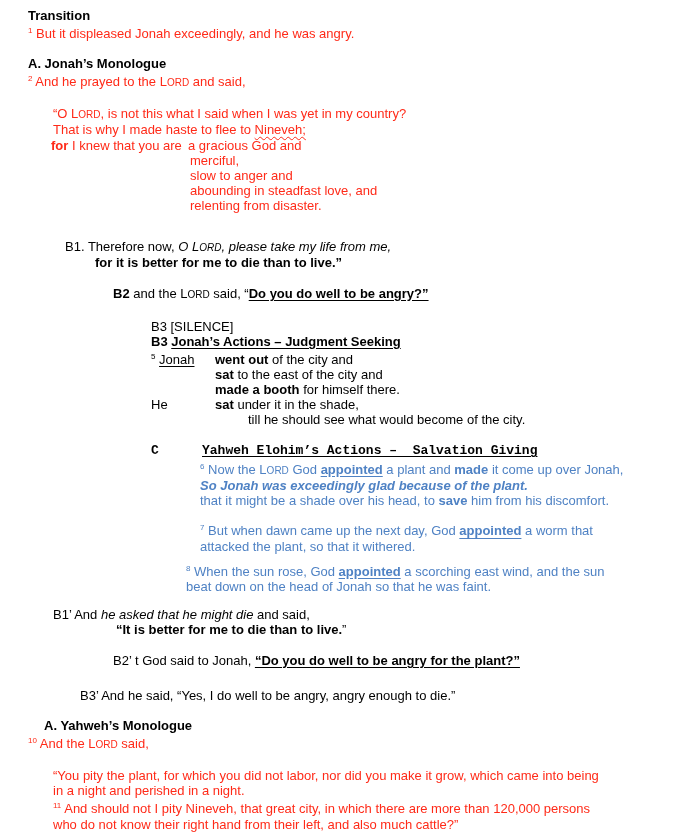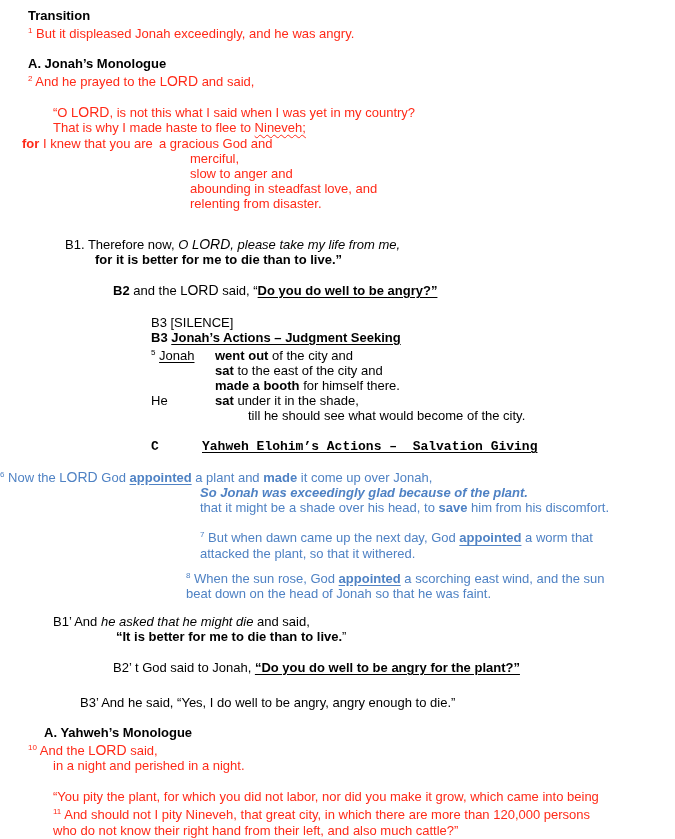--- a/index.html
+++ b/index.html
@@ -9,61 +9,61 @@
     font-size:13px;line-height:15px;color:#000;
   }
   #doc{padding-top:8px;}
   .line{white-space:pre;}
   .c-red{color:var(--red,#ff2a18);}
   .c-blue{color:var(--blue,#4f82c4);}
   .run{white-space:pre;}
   .b{font-weight:bold;}
   .i{font-style:italic;}
   .u{text-decoration:underline;text-underline-offset:2px;}
-  .sc{font-size:14px;}
+  .sc{font-size:10px;}
   .sup{font-size:8px;vertical-align:super;}
   .wavy{text-decoration-line:underline;text-decoration-style:wavy;text-decoration-thickness:1px;text-underline-offset:2px;}
   .col{display:inline-block;vertical-align:baseline;}
 </style>
 </head>
 <body style="background: rgb(255, 255, 255);">
 
 <div id="doc">
     <div class="line" style="padding-left: 28px;"><span class="run b">Transition</span></div>
     <div class="line c-red" style="padding-left: 28px;"><span class="run sup">1</span><span class="run"> But it displeased Jonah exceedingly, and he was angry.</span></div>
     <div class="line" style="padding-left: 28px; margin-top: 15px;"><span class="run b">A. Jonah’s Monologue</span></div>
     <div class="line c-red" style="padding-left: 28px;"><span class="run sup">2</span><span class="run"> And he prayed to the L</span><span class="run sc">ORD</span><span class="run"> and said,</span></div>
     <div class="line c-red" style="padding-left: 53px; margin-top: 15px;"><span class="run">“O L</span><span class="run sc">ORD</span><span class="run">, is not this what I said when I was yet in my country?</span></div>
     <div class="line c-red" style="padding-left: 53px;"><span class="run">That is why I made haste to flee to </span><span class="run wavy">Nineveh;</span></div>
-    <div class="line c-red" style="padding-left: 22px; margin-top: 1px;"><span class="col" style="width: 137px;"><span class="run b">for</span><span class="run"> I knew that you are</span></span><span class="run">a gracious God and</span></div>
+    <div class="line c-red" style="padding-left: 51px; margin-top: 1px;"><span class="col" style="width: 137px;"><span class="run b">for</span><span class="run"> I knew that you are</span></span><span class="run">a gracious God and</span></div>
     <div class="line c-red" style="padding-left: 190px;"><span class="run">merciful,</span></div>
     <div class="line c-red" style="padding-left: 190px;"><span class="run">slow to anger and</span></div>
     <div class="line c-red" style="padding-left: 190px;"><span class="run">abounding in steadfast love, and</span></div>
     <div class="line c-red" style="padding-left: 190px;"><span class="run">relenting from disaster.</span></div>
     <div class="line" style="padding-left: 65px; margin-top: 26px;"><span class="run">B1. Therefore now, </span><span class="run i">O L</span><span class="run i sc">ORD</span><span class="run i">, please take my life from me,</span></div>
     <div class="line" style="padding-left: 95px;"><span class="run b">for it is better for me to die than to live.”</span></div>
     <div class="line" style="padding-left: 113px; margin-top: 16px;"><span class="run b">B2</span><span class="run"> and the L</span><span class="run sc">ORD</span><span class="run"> said, “</span><span class="run b u">Do you do well to be angry?”</span></div>
     <div class="line" style="padding-left: 151px; margin-top: 17px;"><span class="run">B3 [SILENCE]</span></div>
     <div class="line" style="padding-left: 151px; "><span class="run b">B3 </span><span class="run b u">Jonah’s Actions – Judgment Seeking</span></div>
     <div class="line" style="padding-left: 151px;"><span class="col" style="width: 64px;"><span class="run sup">5</span><span class="run"> </span><span class="run u">Jonah</span></span><span class="run b">went out</span><span class="run"> of the city and</span></div>
     <div class="line" style="padding-left: 215px;"><span class="run b">sat</span><span class="run"> to the east of the city and</span></div>
     <div class="line" style="padding-left: 215px;"><span class="run b">made a booth</span><span class="run"> for himself there.</span></div>
     <div class="line" style="padding-left: 151px;"><span class="col" style="width: 64px;"><span class="run">He</span></span><span class="run b">sat</span><span class="run"> under it in the shade,</span></div>
     <div class="line" style="padding-left: 248px;"><span class="run">till he should see what would become of the city.</span></div>
     <div class="line" style="padding-left: 151px; margin-top: 16px; font-family: Liberation Mono, monospace;"><span class="col" style="width: 51px;"><span class="run b">C</span></span><span class="run b u">Yahweh Elohim’s Actions –  Salvation Giving</span></div>
-    <div class="line c-blue" style="margin-top: 13px;"><span class="run sup">6</span><span class="run"> Now the L</span><span class="run sc">ORD</span><span class="run"> God </span><span class="run b u">appointed</span><span class="run"> a plant and </span><span class="run b">made</span><span class="run"> it come up over Jonah,</span></div>
+    <div class="line c-blue" style="padding-left: 200px; margin-top: 1px;"><span class="run sup">6</span><span class="run"> Now the L</span><span class="run sc">ORD</span><span class="run"> God </span><span class="run b u">appointed</span><span class="run"> a plant and </span><span class="run b">made</span><span class="run"> it come up over Jonah,</span></div>
     <div class="line c-blue" style="padding-left: 200px;"><span class="run b i">So Jonah was exceedingly glad because of the plant.</span></div>
     <div class="line c-blue" style="padding-left: 200px;"><span class="run">that it might be a shade over his head, to </span><span class="run b">save</span><span class="run"> him from his discomfort.</span></div>
     <div class="line c-blue" style="padding-left: 200px; margin-top: 12px;"><span class="run sup">7</span><span class="run"> But when dawn came up the next day, God </span><span class="run b u">appointed</span><span class="run"> a worm that</span></div>
     <div class="line c-blue" style="padding-left: 200px;"><span class="run">attacked the plant, so that it withered.</span></div>
     <div class="line c-blue" style="padding-left: 186px; margin-top: 7px;"><span class="run sup">8</span><span class="run"> When the sun rose, God </span><span class="run b u">appointed</span><span class="run"> a scorching east wind, and the sun</span></div>
     <div class="line c-blue" style="padding-left: 186px;"><span class="run">beat down on the head of Jonah so that he was faint.</span></div>
     <div class="line" style="padding-left: 53px; margin-top: 13px;"><span class="run">B1’ And </span><span class="run i">he asked that he might die</span><span class="run"> and said,</span></div>
     <div class="line" style="padding-left: 116px;"><span class="run b">“It is better for me to die than to live.</span><span class="run">”</span></div>
     <div class="line" style="padding-left: 113px; margin-top: 16px;"><span class="run">B2’ t God said to Jonah, </span><span class="run b u">“Do you do well to be angry for the plant?”</span></div>
     <div class="line" style="padding-left: 80px; margin-top: 20px;"><span class="run">B3’ And he said, “Yes, I do well to be angry, angry enough to die.”</span></div>
     <div class="line" style="padding-left: 44px; margin-top: 15px;"><span class="run b">A. Yahweh’s Monologue</span></div>
     <div class="line c-red" style="padding-left: 28px;"><span class="run sup">10</span><span class="run"> And the L</span><span class="run sc">ORD</span><span class="run"> said,</span></div>
+    <div class="line c-red" style="padding-left: 53px; margin-top: 16px;"><span class="run">“You pity the plant, for which you did not labor, nor did you make it grow, which came into being</span></div>
     <div class="line c-red" style="padding-left: 53px;"><span class="run">in a night and perished in a night.</span></div>
-    <div class="line c-red" style="padding-left: 53px; margin-top: 16px;"><span class="run">“You pity the plant, for which you did not labor, nor did you make it grow, which came into being</span></div>
     <div class="line c-red" style="padding-left: 53px;"><span class="run sup">11</span><span class="run"> And should not I pity Nineveh, that great city, in which there are more than 120,000 persons</span></div>
     <div class="line c-red" style="padding-left: 53px;"><span class="run">who do not know their right hand from their left, and also much cattle?”</span></div>
   </div>
 
 </body></html>

